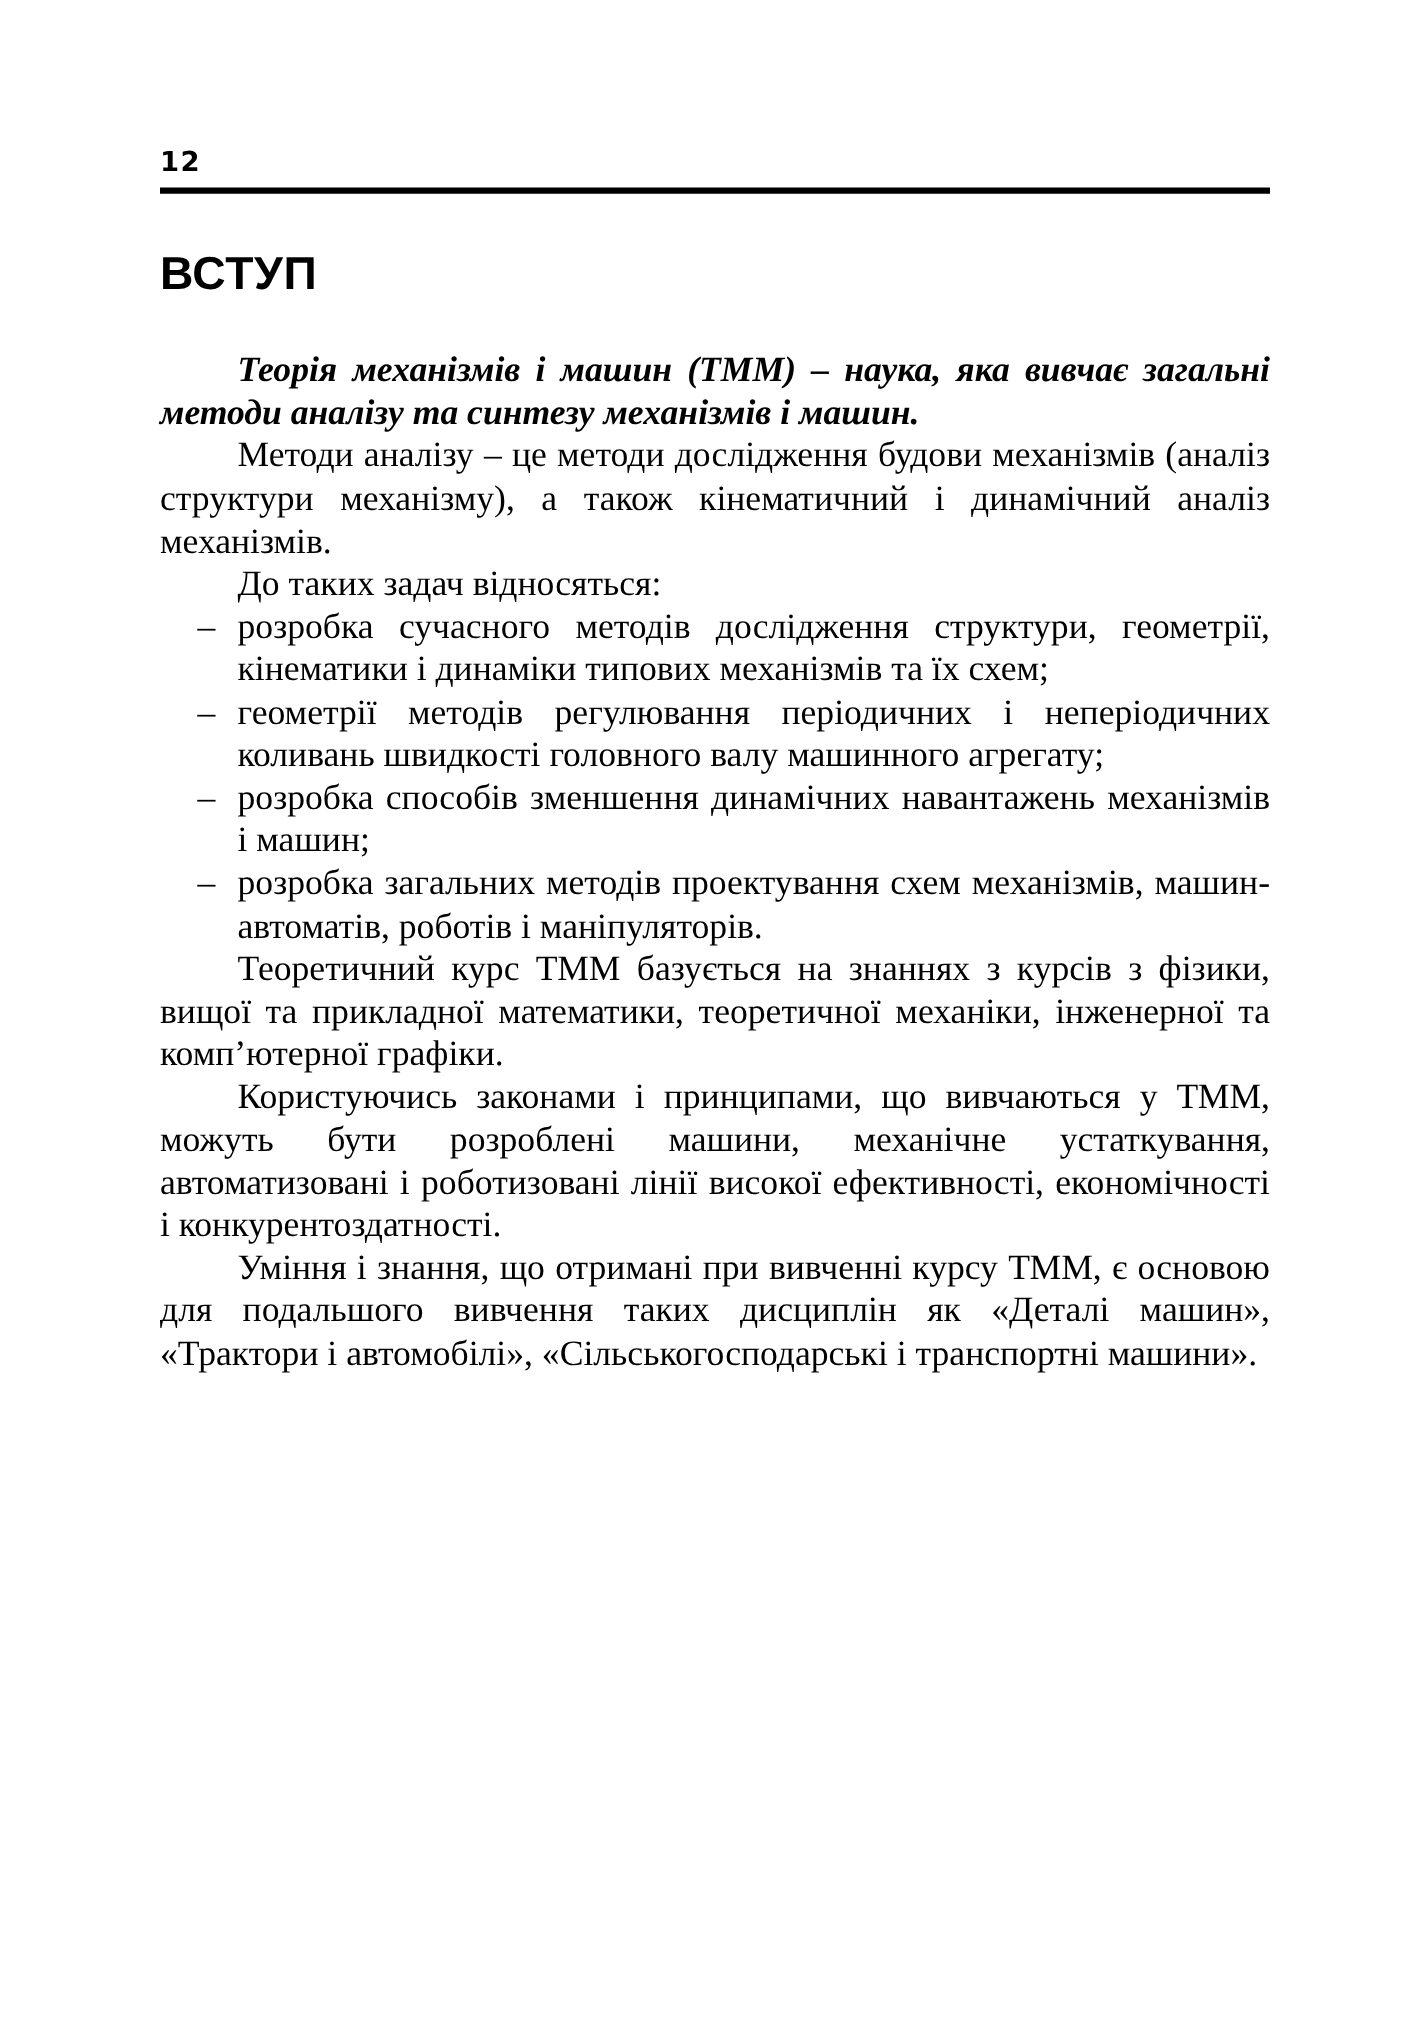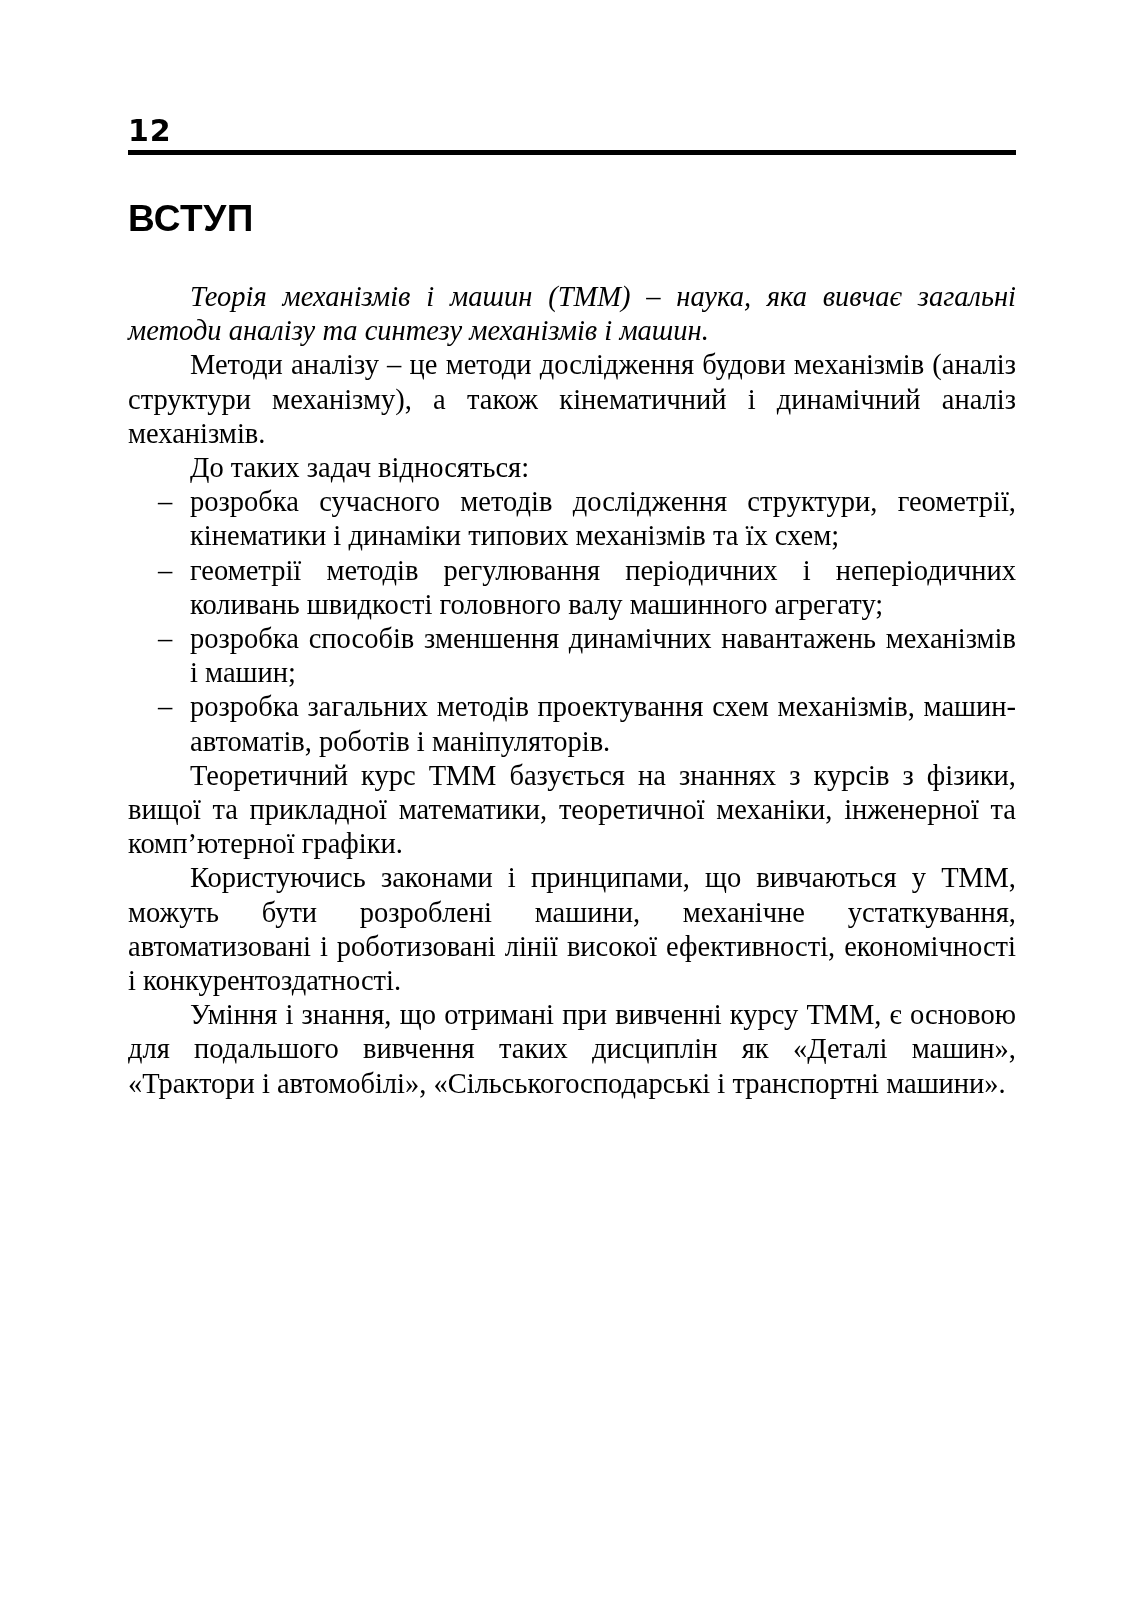--- a/index.html
+++ b/index.html
@@ -18,21 +18,21 @@
     box-sizing: border-box;
     width: 1142px;
     height: 1615px;
     padding: 116px 126px 0 128px;
     background: #ffffff;
   }
   .page-number {
     display: block;
     font-family: "DejaVu Sans", sans-serif;
     font-weight: bold;
-    font-size: 30px;
+    font-size: 22px;
     line-height: 30px;
     letter-spacing: 1px;
   }
   .header-rule {
     height: 5px;
     background: #000000;
     margin-top: 4px;
   }
   h1.page-title {
     margin: 45px 0 0 0;
@@ -46,21 +46,21 @@
     margin-top: 43px;
     font-size: 28.5px;
     line-height: 34.2px;
     text-align: justify;
   }
   main.body-text p {
     margin: 0;
     text-indent: 62px;
   }
   main.body-text p.lead {
-    font-weight: normal;
+    font-weight: bold;
     font-style: italic;
   }
   .list-item {
     position: relative;
     margin: 0;
     padding-left: 62px;
     text-indent: 0;
     text-align: justify;
   }
   .list-item .marker {

